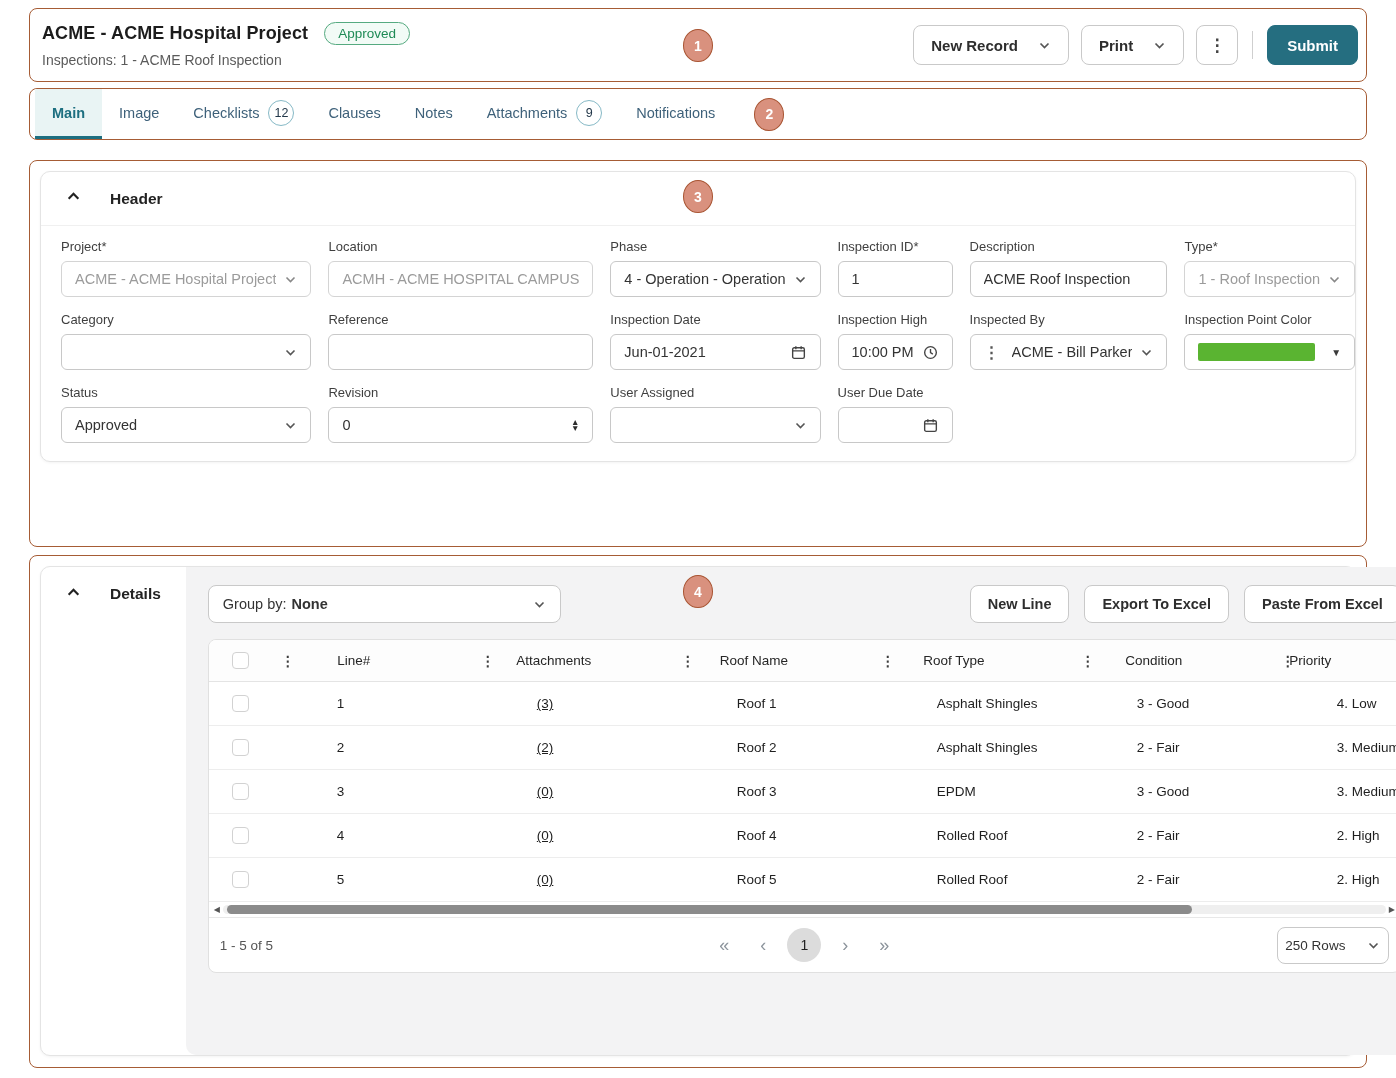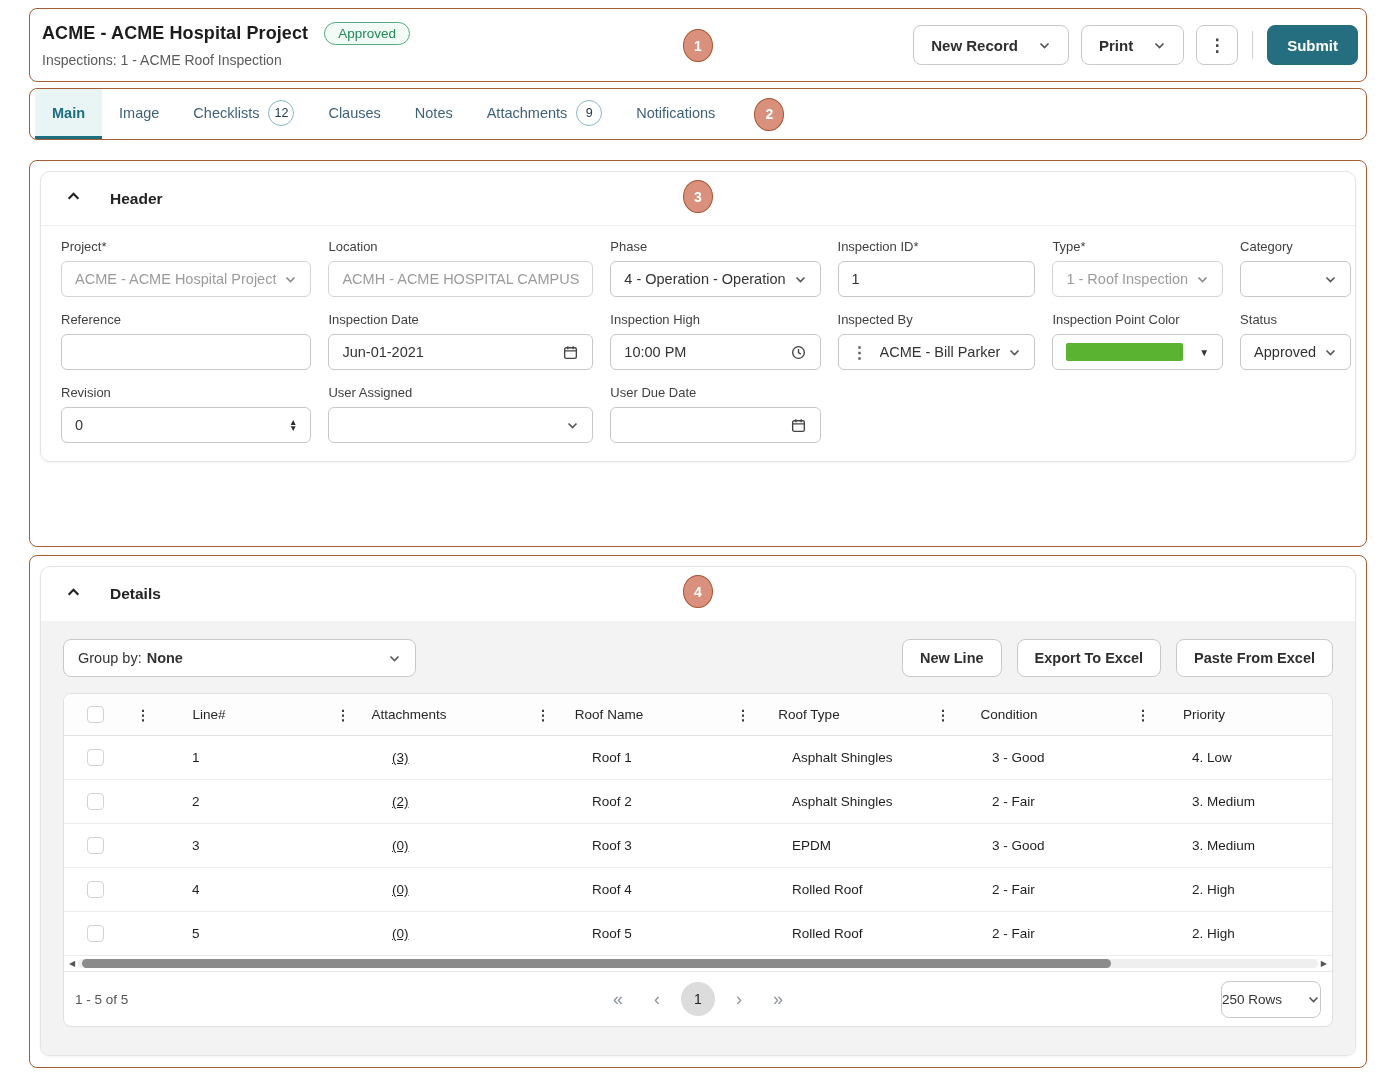--- a/index.html
+++ b/index.html
@@ -91,21 +91,21 @@
   .control .val { flex:1; white-space:nowrap; overflow:hidden; }
   .control.disabled { color:#9b9b9b; border-color:#d4d4d4; }
   .ctl-icon { display:flex; align-items:center; margin-left:8px; }
   .kebab-glyph { color:#555; font-size:16px; font-weight:700; margin-right:12px; letter-spacing:0; }
   .spinner { display:flex; flex-direction:column; align-items:center; line-height:.72; color:#2c2c2c; font-size:8.5px; margin-left:8px; }
   .spinner span { cursor:pointer; }
   .color-bar { flex:1; height:18px; background:#5ab431; border-radius:2px; margin-right:16px; }
   .dd-arrow { font-size:10px; color:#3a3a3a; }
 
   
-  .box4 .card { height:490px; display:flex; flex-direction:column; }
+  .box4 .card { height:490px; display:flex; flex-direction:row; }
   .details-body {
     flex:1; background:#f3f3f4; border-radius:0 0 10px 10px;
     padding:18px 22px 16px;
   }
   .toolbar { display:flex; align-items:center; margin-bottom:16px; }
   .groupby {
     width:353px; height:38px; border:1px solid #c9c9c9; border-radius:8px; background:#fff;
     display:flex; align-items:center; padding:0 14px; font-size:14.5px; color:#333; cursor:pointer;
   }
   .groupby .gb-val { font-weight:700; margin-left:5px; flex:1; }
@@ -154,22 +154,22 @@
   }
   .pbtn {
     width:30px; height:30px; display:flex; align-items:center; justify-content:center;
     color:#8c949c; font-size:18px; cursor:pointer;
   }
   .pcur {
     width:34px; height:34px; border-radius:50%; background:#dcdcdc; color:#222;
     font-size:14px; display:flex; align-items:center; justify-content:center; cursor:default;
   }
   .rows-select {
-    margin-left:auto; width:100px; height:37px; border:1px solid #c9c9c9; border-radius:8px;
-    background:#fff; display:flex; align-items:center; justify-content:space-between; gap:14px;
+    margin-left:auto; width:112px; height:37px; border:1px solid #c9c9c9; border-radius:8px;
+    background:#fff; display:flex; align-items:center; justify-content:center; gap:14px;
     font-size:13.5px; color:#333; cursor:pointer;
   }
 </style>
 </head>
 <body>
 
 <div class="ann-box box1">
   <div class="tb-left">
     <div class="title-row">
       <span class="page-title">ACME - ACME Hospital Project</span>
@@ -278,20 +278,26 @@
         </div>
       </div>
 
       <div class="field">
         <span class="flabel">Inspection ID*</span>
         <div class="control">
           <span class="val">1</span>
         </div>
       </div>
 
+      <div class="field">
+        <span class="flabel">Description</span>
+        <div class="control">
+          <span class="val">ACME Roof Inspection</span>
+        </div>
+      </div>
 
       <div class="field">
         <span class="flabel">Type*</span>
         <div class="control disabled">
           <span class="val">1 - Roof Inspection</span>
           <span class="ctl-icon">
               <svg width="13" height="13" viewBox="0 0 13 13" fill="none" stroke="#888" stroke-width="1.6">
                 <path d="M2.5 4.5l4 4 4-4"></path>
               </svg>
             </span>

